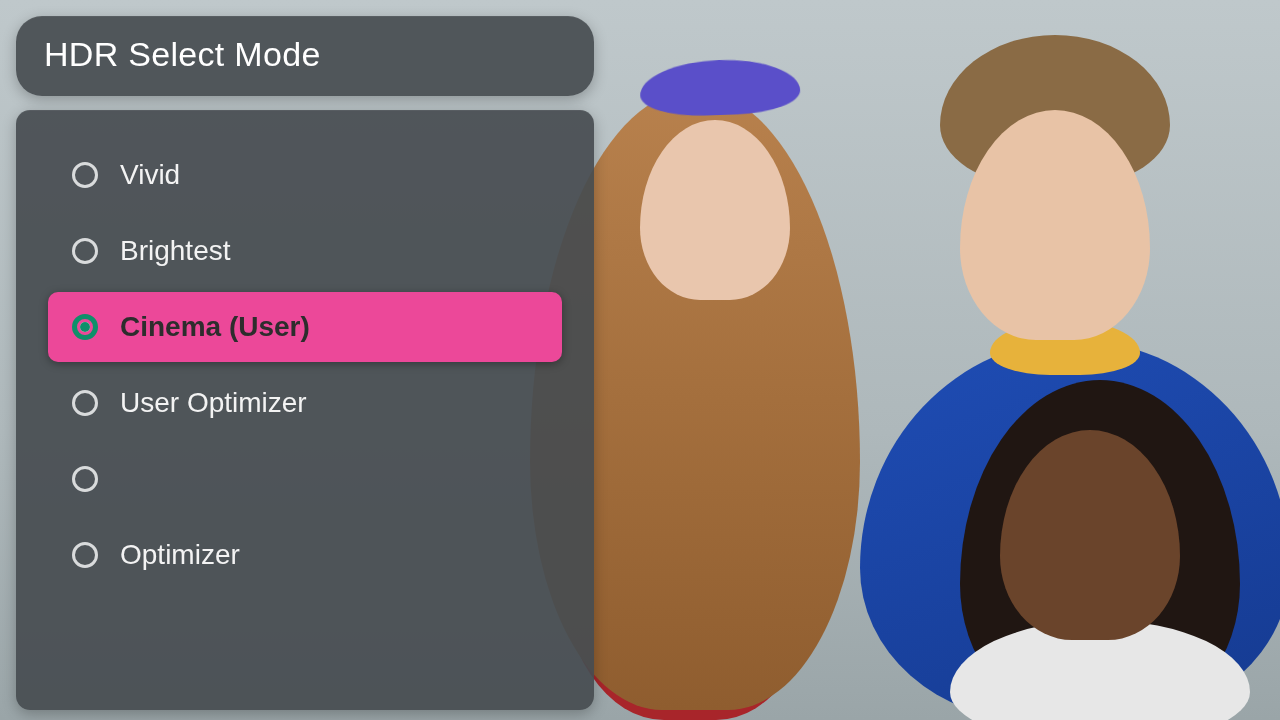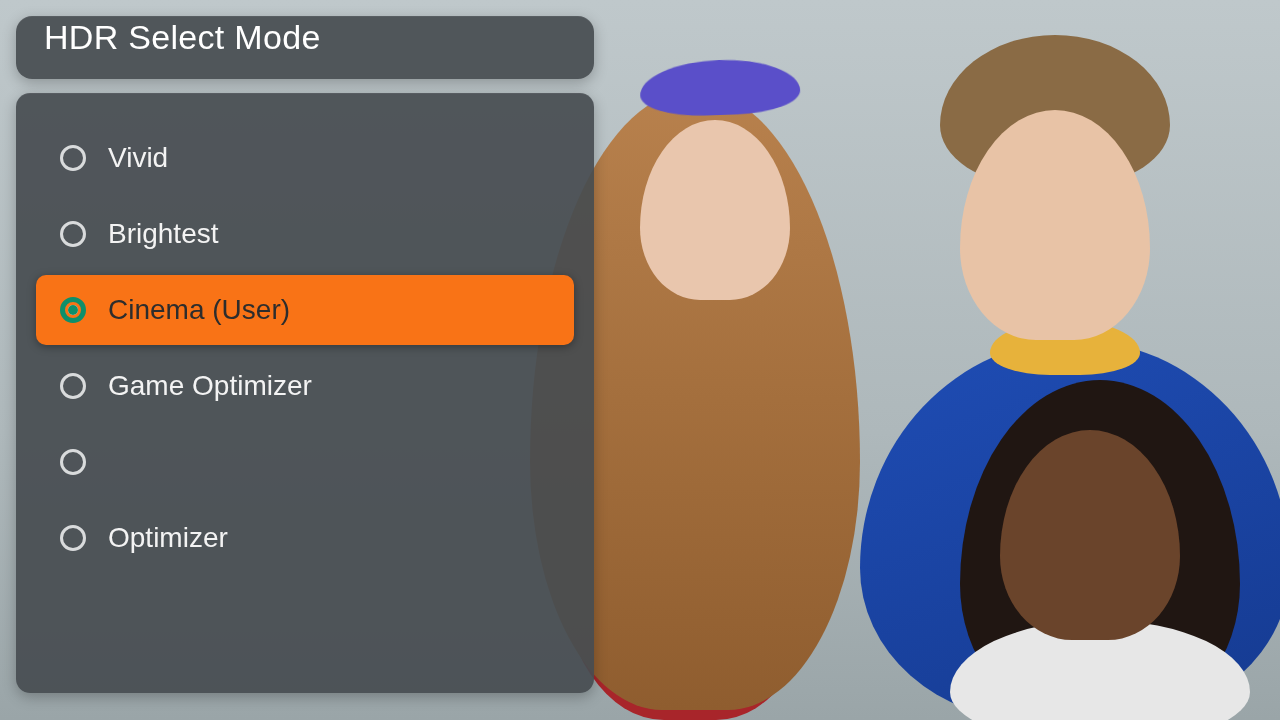--- a/index.html
+++ b/index.html
@@ -94,29 +94,29 @@
     position: absolute;
     left: 16px; top: 16px;
     width: 578px;
   }
   .panel-title {
     background: rgba(70,76,80,0.92);
     color: #fff;
     font-size: 34px;
     font-weight: 400;
     letter-spacing: .3px;
-    padding: 2px 28px 22px;
-    border-radius: 16px;
+    padding: 19px 28px 22px;
+    border-radius: 26px;
     box-shadow: 0 4px 14px rgba(0,0,0,.25), inset 0 1px 0 rgba(255,255,255,.05);
   }
   .panel-body {
     margin-top: 14px;
     background: rgba(70,76,80,0.92);
     border-radius: 14px;
-    padding: 24px 20px 30px;
+    padding: 24px 32px 30px;
     box-shadow: 0 4px 14px rgba(0,0,0,.25), inset 0 1px 0 rgba(255,255,255,.05);
     min-height: 600px;
   }
   .option {
     display: flex;
     align-items: center;
     gap: 22px;
     padding: 14px 24px;
     margin: 6px 0;
     border-radius: 10px;
@@ -127,23 +127,24 @@
     height: 70px;
   }
   .option .radio {
     width: 26px; height: 26px;
     border: 3px solid #d9dbdc;
     border-radius: 50%;
     flex: 0 0 auto;
     position: relative;
   }
   .option.selected {
-    background: #f97316;
+    background: #ec4899;
     color: #2d2d2d;
     box-shadow: 0 2px 8px rgba(0,0,0,.35);
+    font-weight: bold;
   }
   .option.selected .radio {
     border-color: #0f8f6a;
     border-width: 5px;
   }
   .option.selected .radio::after{
     content:"";
     position:absolute; inset:3px;
     border-radius:50%;
     background:#fff;
@@ -191,21 +192,21 @@
     </div>
 
 
     <div class="option selected">
       <span class="radio"></span>
       <span>Cinema (User)</span>
     </div>
 
     <div class="option">
       <span class="radio"></span>
-      <span>Game Optimizer</span>
+      <span>User Optimizer</span>
     </div>
 
     <div class="option">
       <span class="radio"></span>
     </div>
 
     <div class="option">
       <span class="radio"></span>
       <span>Optimizer</span>
     </div>

